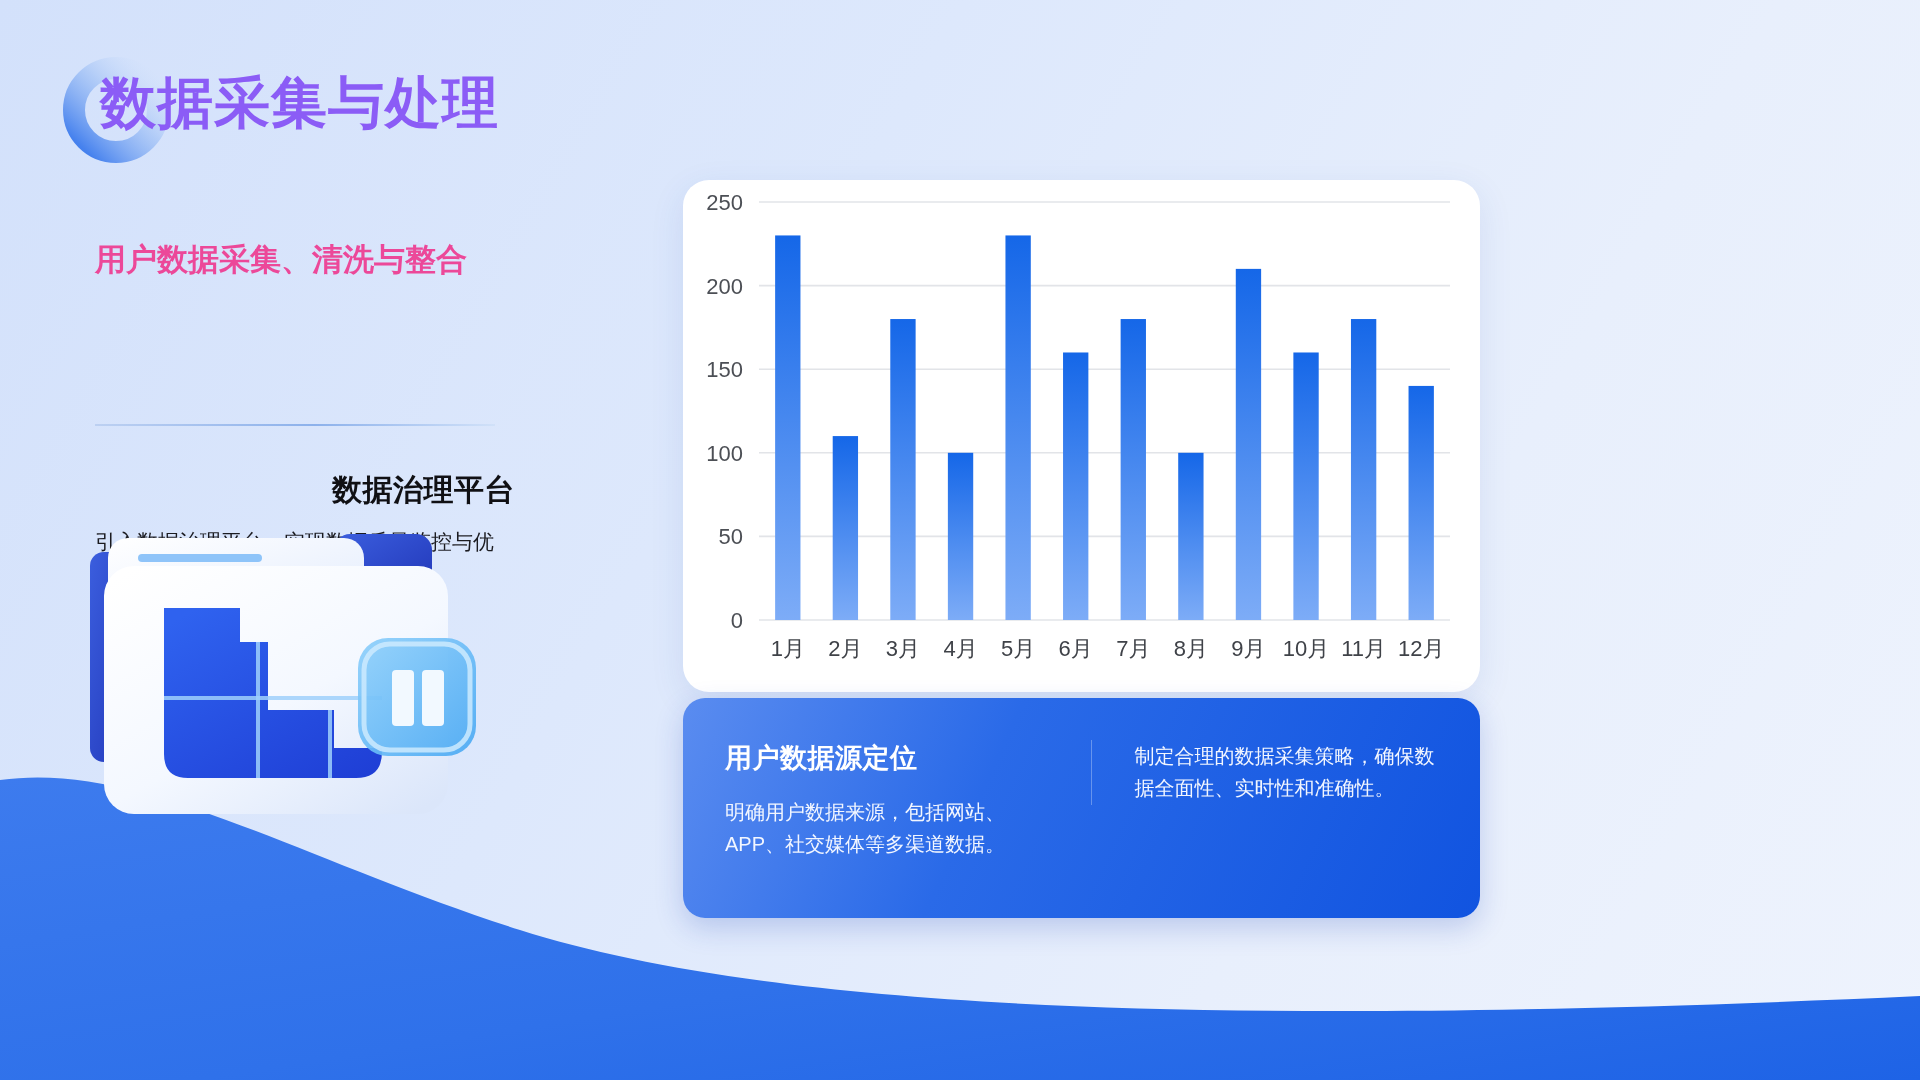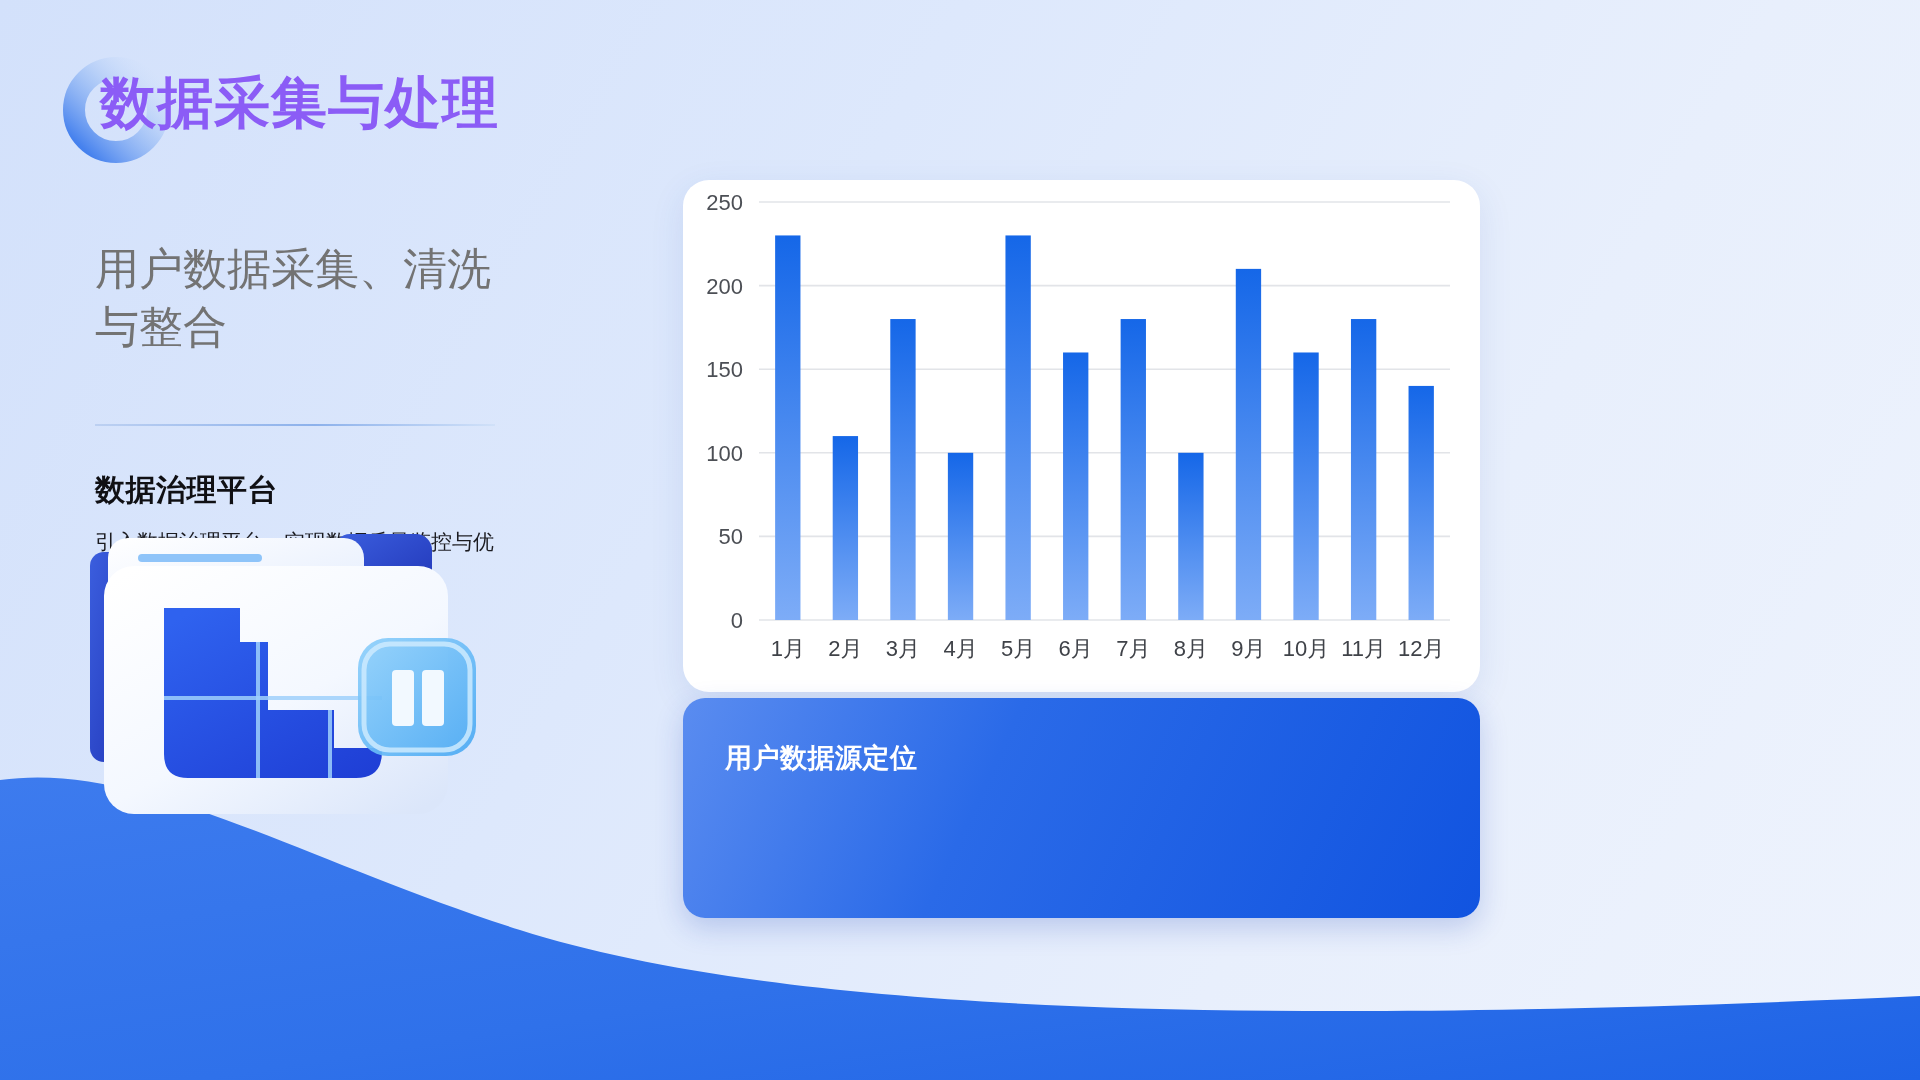--- a/index.html
+++ b/index.html
@@ -20,33 +20,33 @@
   .ring { position:absolute; left:0px; top:8px; width:108px; height:108px; }
   .page-title {
     position:absolute; left:38px; top:18px;
     font-size:56px; font-weight:bold; color:#8b5cf6;
     letter-spacing:1px; white-space:nowrap;
     font-family:"Liberation Sans","DejaVu Sans",sans-serif;
   }
 
   .subtitle {
     position:absolute; left:95px; top:240px; width:430px;
-    font-size:44px; font-weight:normal; line-height:1.32; color:#737373;
+    font-size:31px; font-weight:bold; line-height:1.32; color:#ec4899;
     letter-spacing:0px;
   }
 
   .divider-line {
     position:absolute; left:95px; top:424px; width:400px; height:2px;
     background:linear-gradient(90deg,#b8cdf0 0%,#7fa8e8 55%,#cfe0f8 100%);
     opacity:.85;
   }
 
   .sec-heading {
     position:absolute; left:95px; top:470px; width:420px;
-    font-size:30px; font-weight:bold; color:#101014; letter-spacing:.5px;
+    font-size:30px; font-weight:bold; color:#101014; letter-spacing:.5px;text-align:right;
   }
   .sec-body {
     position:absolute; left:95px; top:525px; width:440px;
     font-size:21px; line-height:1.6; color:#1b1b20;
   }
 
   
   #folder-art { position:absolute; left:72px; top:520px; width:430px; height:320px; z-index:4; }
 
   
@@ -208,16 +208,18 @@
         <text x="623.0416666666666" y="476" text-anchor="middle" fill="#3f4248" font-size="22" font-family="&quot;Liberation Sans&quot;,&quot;DejaVu Sans&quot;,sans-serif">10月</text>
         <text x="680.625" y="476" text-anchor="middle" fill="#3f4248" font-size="22" font-family="&quot;Liberation Sans&quot;,&quot;DejaVu Sans&quot;,sans-serif">11月</text>
         <text x="738.2083333333334" y="476" text-anchor="middle" fill="#3f4248" font-size="22" font-family="&quot;Liberation Sans&quot;,&quot;DejaVu Sans&quot;,sans-serif">12月</text>
       </g>
   </svg>
 </div>
 
 <div class="info-card">
   <div class="info-col">
     <div class="info-title">用户数据源定位</div>
+    <div class="info-body">明确用户数据来源，包括网站、APP、社交媒体等多渠道数据。</div>
   </div>
   <div class="info-col second">
+    <div class="info-body">制定合理的数据采集策略，确保数据全面性、实时性和准确性。</div>
   </div>
 </div>
 
 </body></html>

